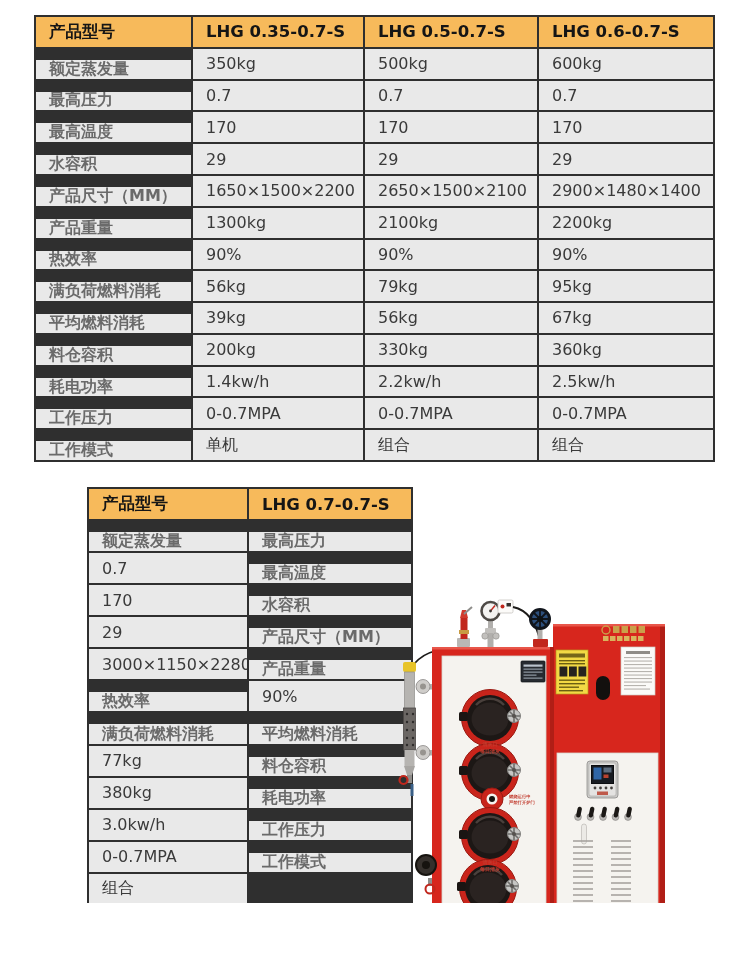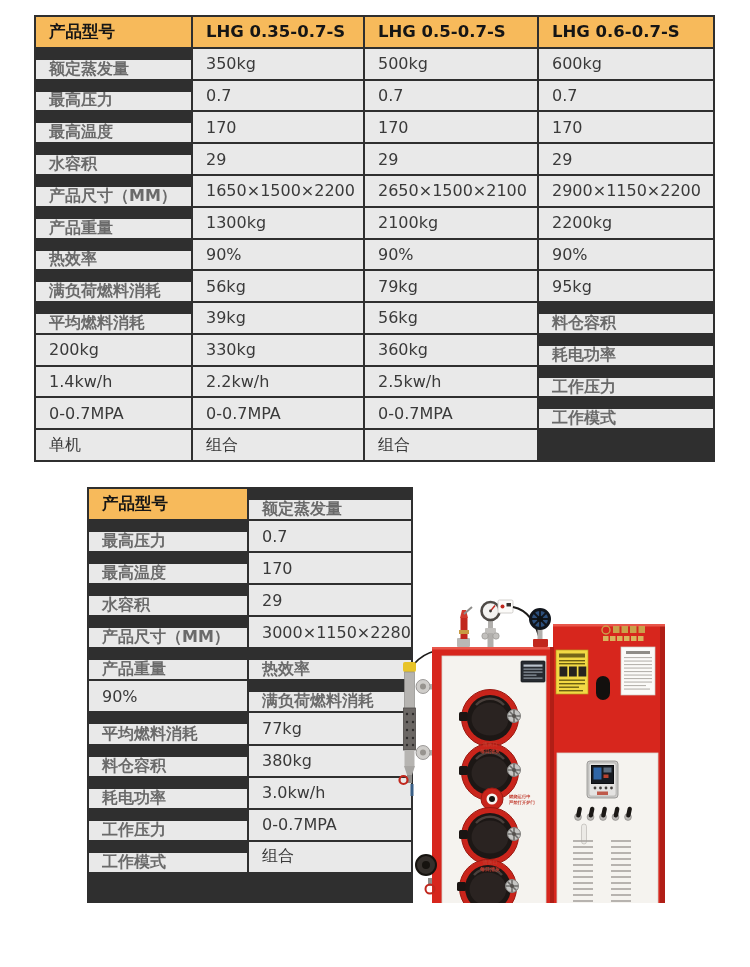--- a/index.html
+++ b/index.html
@@ -54,56 +54,58 @@
       <div class="cell value">170</div>
       <div class="cell value">170</div>
       <div class="cell value">170</div>
       <div class="cell label">水容积</div>
       <div class="cell value">29</div>
       <div class="cell value">29</div>
       <div class="cell value">29</div>
       <div class="cell label">产品尺寸（MM）</div>
       <div class="cell value">1650×1500×2200</div>
       <div class="cell value">2650×1500×2100</div>
-      <div class="cell value">2900×1150×2200</div>
+      <div class="cell value">2900×1480×1400</div>
       <div class="cell label">产品重量</div>
       <div class="cell value">1300kg</div>
       <div class="cell value">2100kg</div>
       <div class="cell value">2200kg</div>
       <div class="cell label">热效率</div>
       <div class="cell value">90%</div>
       <div class="cell value">90%</div>
       <div class="cell value">90%</div>
       <div class="cell label">满负荷燃料消耗</div>
       <div class="cell value">56kg</div>
       <div class="cell value">79kg</div>
       <div class="cell value">95kg</div>
       <div class="cell label">平均燃料消耗</div>
       <div class="cell value">39kg</div>
       <div class="cell value">56kg</div>
+      <div class="cell value">67kg</div>
       <div class="cell label">料仓容积</div>
       <div class="cell value">200kg</div>
       <div class="cell value">330kg</div>
       <div class="cell value">360kg</div>
       <div class="cell label">耗电功率</div>
       <div class="cell value">1.4kw/h</div>
       <div class="cell value">2.2kw/h</div>
       <div class="cell value">2.5kw/h</div>
       <div class="cell label">工作压力</div>
       <div class="cell value">0-0.7MPA</div>
       <div class="cell value">0-0.7MPA</div>
       <div class="cell value">0-0.7MPA</div>
       <div class="cell label">工作模式</div>
       <div class="cell value">单机</div>
       <div class="cell value">组合</div>
       <div class="cell value">组合</div>
     </div>
 
   <div class="spec-table secondary" id="table-secondary">
       <div class="cell head">产品型号</div>
+      <div class="cell head">LHG 0.7-0.7-S</div>
       <div class="cell label">额定蒸发量</div>
       <div class="cell label">最高压力</div>
       <div class="cell value">0.7</div>
       <div class="cell label">最高温度</div>
       <div class="cell value">170</div>
       <div class="cell label">水容积</div>
       <div class="cell value">29</div>
       <div class="cell label">产品尺寸（MM）</div>
       <div class="cell value">3000×1150×2280</div>
       <div class="cell label">产品重量</div>

